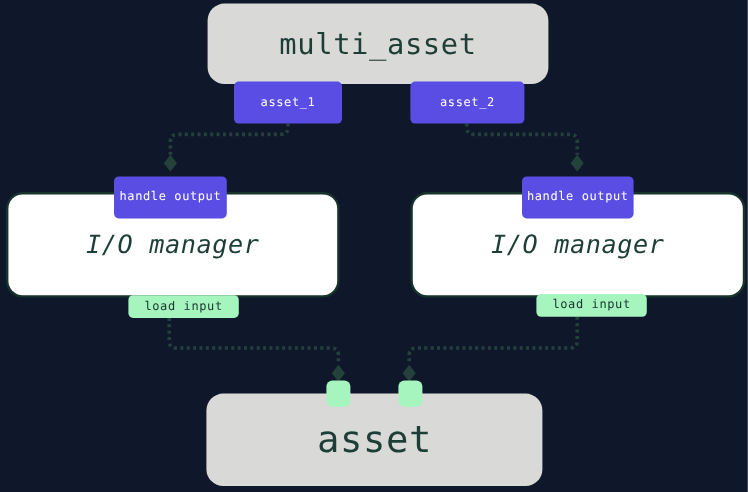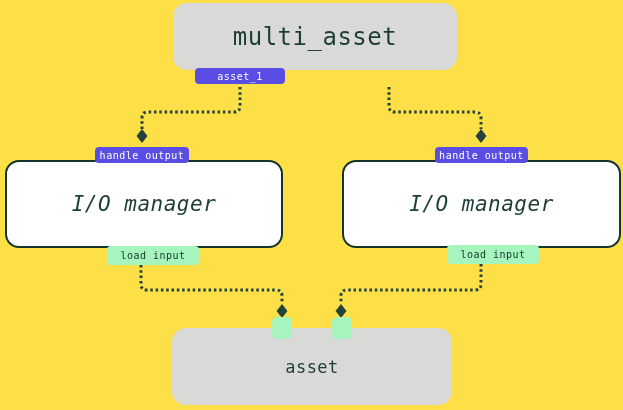--- a/index.html
+++ b/index.html
@@ -1,43 +1,43 @@
 <!DOCTYPE html>
 <html><head>
 <meta charset="utf-8">
 <style>
   html,body{margin:0;padding:0;}
   #canvas{
     position:relative;
     width:623px;height:410px;
-    background:#fde047;
+    background:#0f172a;
     overflow:hidden;
     font-family:"DejaVu Sans Mono", monospace;
   }
   
   .node{position:absolute;box-sizing:border-box;display:flex;align-items:center;justify-content:center;}
   .node-gray{background:#d9d9d7;border-radius:14px;z-index:2;}
   .node-white{background:#ffffff;border:2px solid #16332c;border-radius:14px;z-index:2;}
   .node-label{color:#1d3e36;letter-spacing:.5px;}
 
   #multi-asset-node{left:173px;top:3px;width:284px;height:67px;}
   #multi-asset-node .node-label{font-size:24px;}
 
   #io-left {left:5px;  top:160px;width:278px;height:88px;}
   #io-right{left:342px;top:160px;width:279px;height:88px;}
   .io-label{font-size:21px;font-style:italic;}
 
   #asset-node{left:172px;top:328px;width:280px;height:77px;}
-  #asset-node .node-label{font-size:17px;}
+  #asset-node .node-label{font-size:31px;}
 
   
   .badge{
     position:absolute;z-index:3;box-sizing:border-box;
     display:flex;align-items:center;justify-content:center;
-    height:16px;border-radius:4px;
+    height:35px;border-radius:4px;
     font-size:10px;letter-spacing:.5px;white-space:nowrap;
   }
   .badge-purple{background:#5a4de4;color:#ffffff;}
   .badge-mint{background:#a6f4be;color:#17362e;margin-left:12px;}
 
   #badge-asset-1{left:195px;top:68px;width:90px;}
   #badge-asset-2{left:342px;top:68px;width:95px;}
 
   #badge-handle-output-left {left:95px; top:147px;width:94px;}
   #badge-handle-output-right{left:435px;top:147px;width:93px;}
@@ -85,20 +85,23 @@
       <polygon class="arrowhead" points="341,304 346.5,311 341,318 335.5,311"></polygon>
     </g>
   </svg>
 
   <div id="multi-asset-node" class="node node-gray">
     <span class="node-label">multi_asset</span>
   </div>
   <div id="badge-asset-1" class="badge badge-purple">
     <span>asset_1</span>
   </div>
+  <div id="badge-asset-2" class="badge badge-purple">
+    <span>asset_2</span>
+  </div>
 
   <div id="badge-handle-output-left" class="badge badge-purple">
     <span>handle output</span>
   </div>
   <div id="io-left" class="node node-white">
     <span class="node-label io-label">I/O manager</span>
   </div>
   <div id="badge-load-input-left" class="badge badge-mint">
     <span>load input</span>
   </div>

